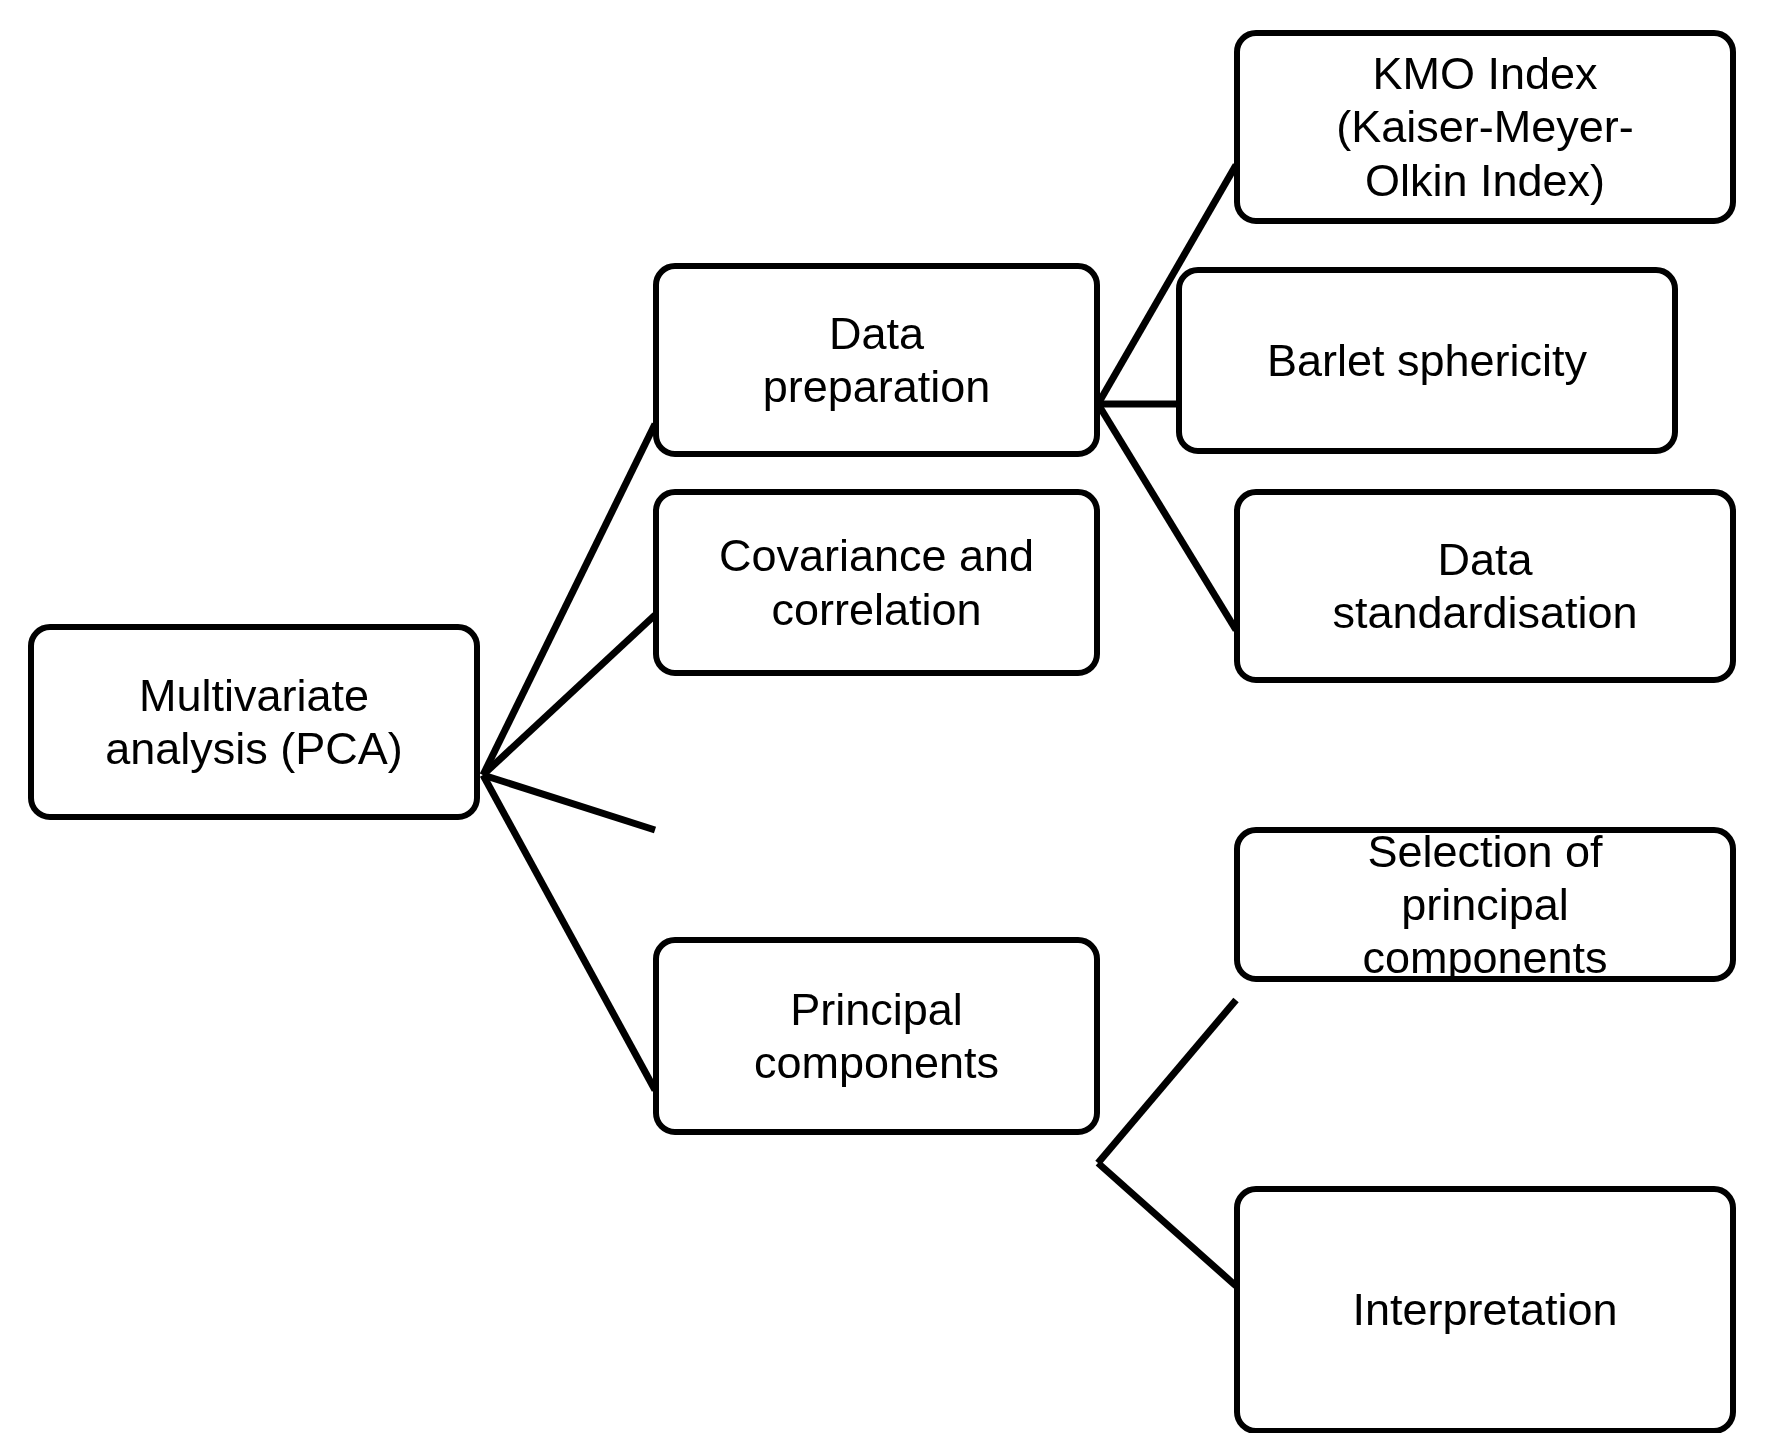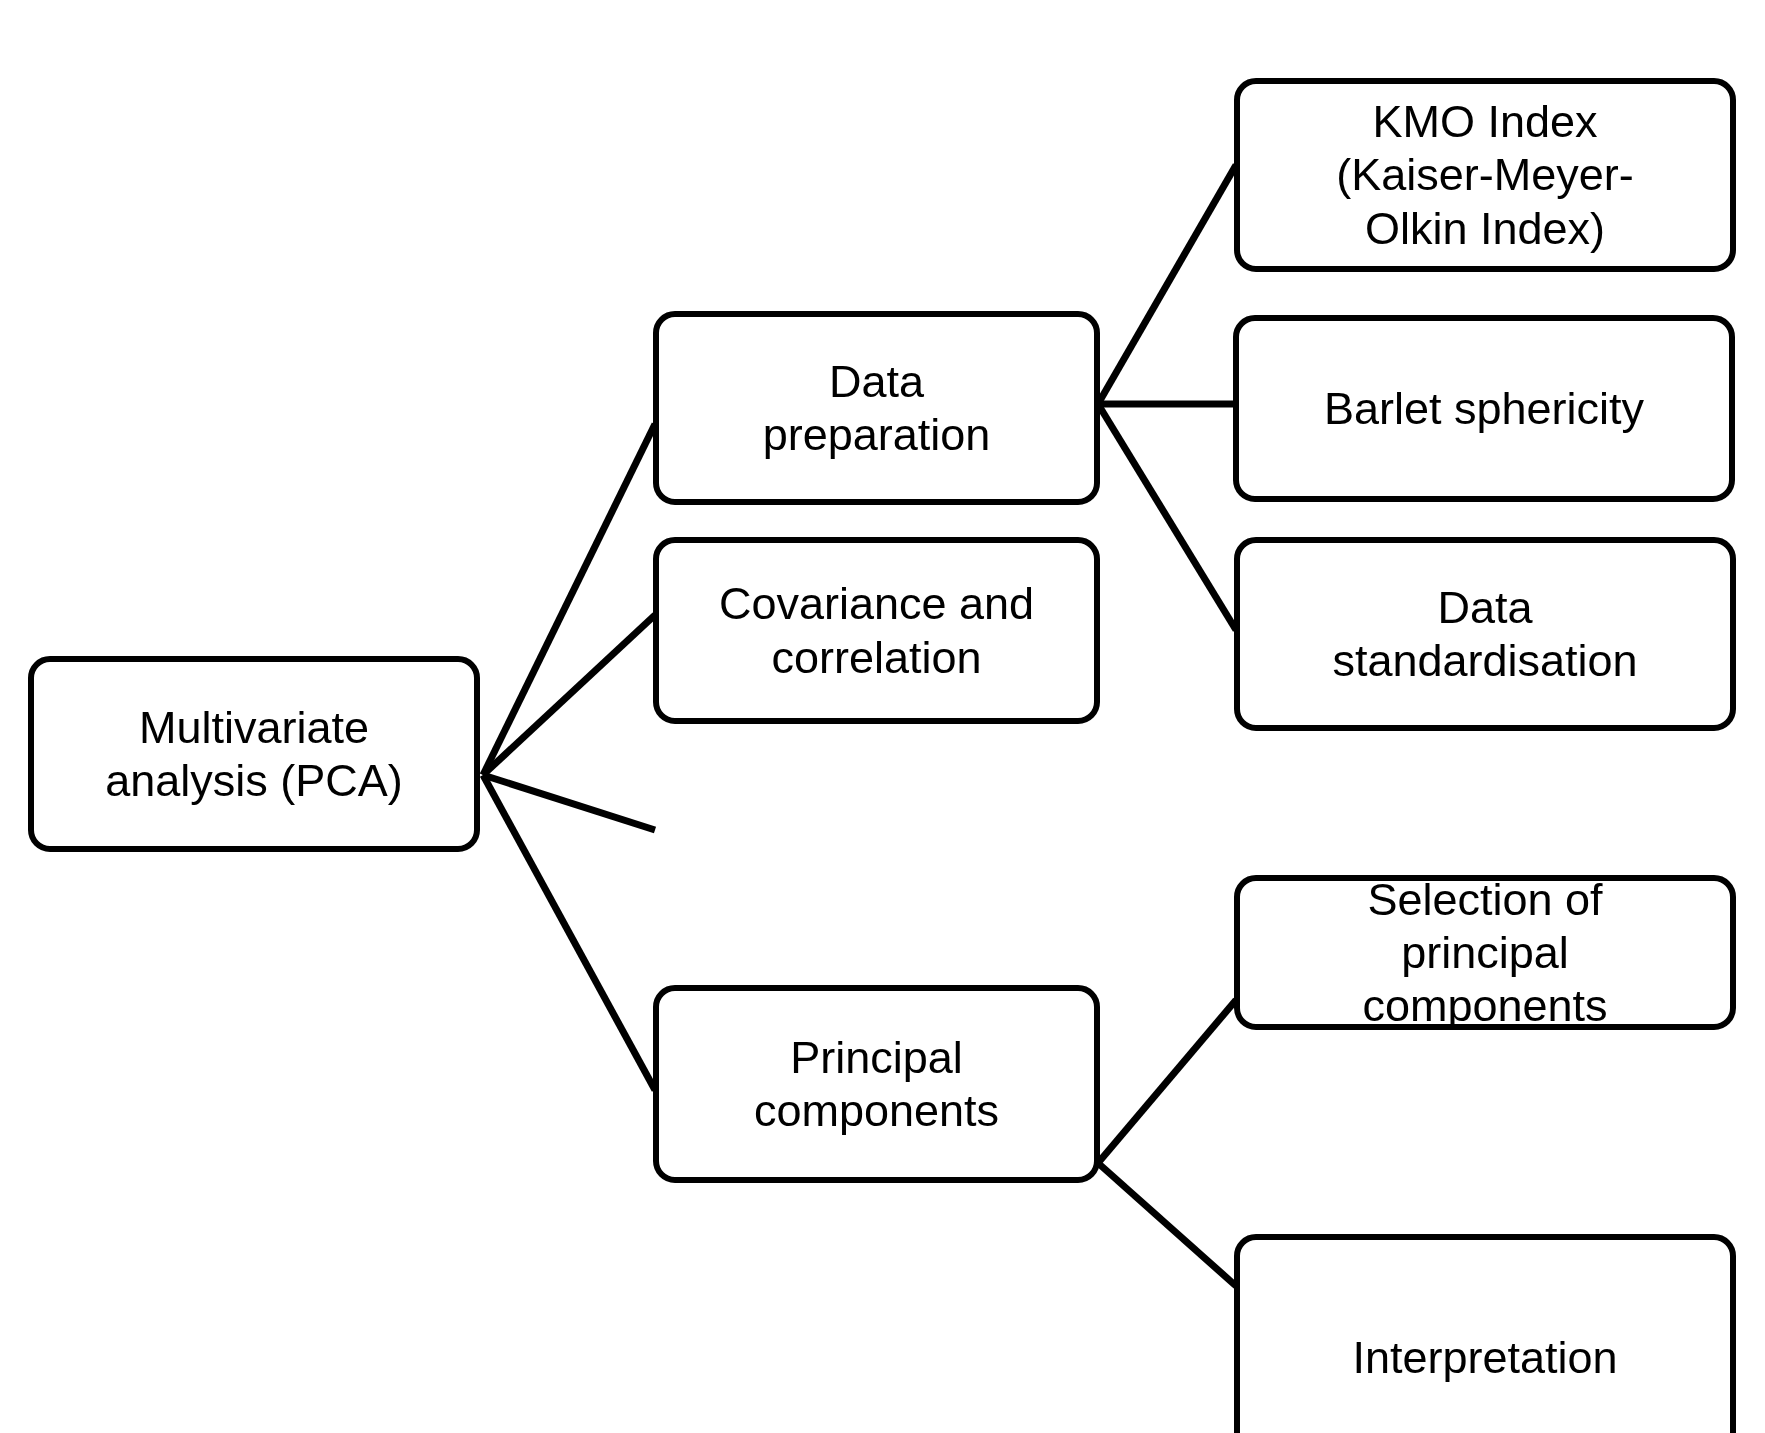--- a/index.html
+++ b/index.html
@@ -34,21 +34,20 @@
     align-items: center;
     justify-content: center;
     text-align: center;
     color: #000000;
     font-size: 45px;
     line-height: 1.18;
     font-weight: 400;
     letter-spacing: 0px;
     padding: 4px 10px;
     white-space: pre-line;
-    margin-top: 48px;
   }
   .node-label {
     display: block;
     width: 100%;
     white-space: pre-line;
   }
 </style>
 </head>
 <body>
 
@@ -64,21 +63,21 @@
 
       <line x1="1098" y1="404" x2="1236" y2="165"></line>
       <line x1="1096" y1="404" x2="1236" y2="404"></line>
       <line x1="1098" y1="404" x2="1236" y2="630"></line>
 
       <line x1="1098" y1="1163" x2="1236" y2="1000"></line>
       <line x1="1098" y1="1163" x2="1236" y2="1286"></line>
     </g>
   </svg>
 
-  <div class="node" style="left:28px; top:608px; width:452px; height:196px;">
+  <div class="node" style="left:28px; top:624px; width:452px; height:196px;">
     <span class="node-label">Multivariate
 analysis (PCA)</span>
   </div>
 
   <div class="node" style="left:653px; top:263px; width:447px; height:194px;">
     <span class="node-label">Data
 preparation</span>
   </div>
 
   <div class="node" style="left:653px; top:489px; width:447px; height:187px;">
@@ -91,21 +90,21 @@
     <span class="node-label">Principal
 components</span>
   </div>
 
   <div class="node" style="left:1234px; top:30px; width:502px; height:194px;">
     <span class="node-label">KMO Index
 (Kaiser-Meyer-
 Olkin Index)</span>
   </div>
 
-  <div class="node" style="left:1233px; top:267px; width:502px; height:187px;">
+  <div class="node" style="left:1176px; top:267px; width:502px; height:187px;">
     <span class="node-label">Barlet sphericity</span>
   </div>
 
   <div class="node" style="left:1234px; top:489px; width:502px; height:194px;">
     <span class="node-label">Data
 standardisation</span>
   </div>
 
   <div class="node" style="left:1234px; top:827px; width:502px; height:155px;">
     <span class="node-label">Selection of

